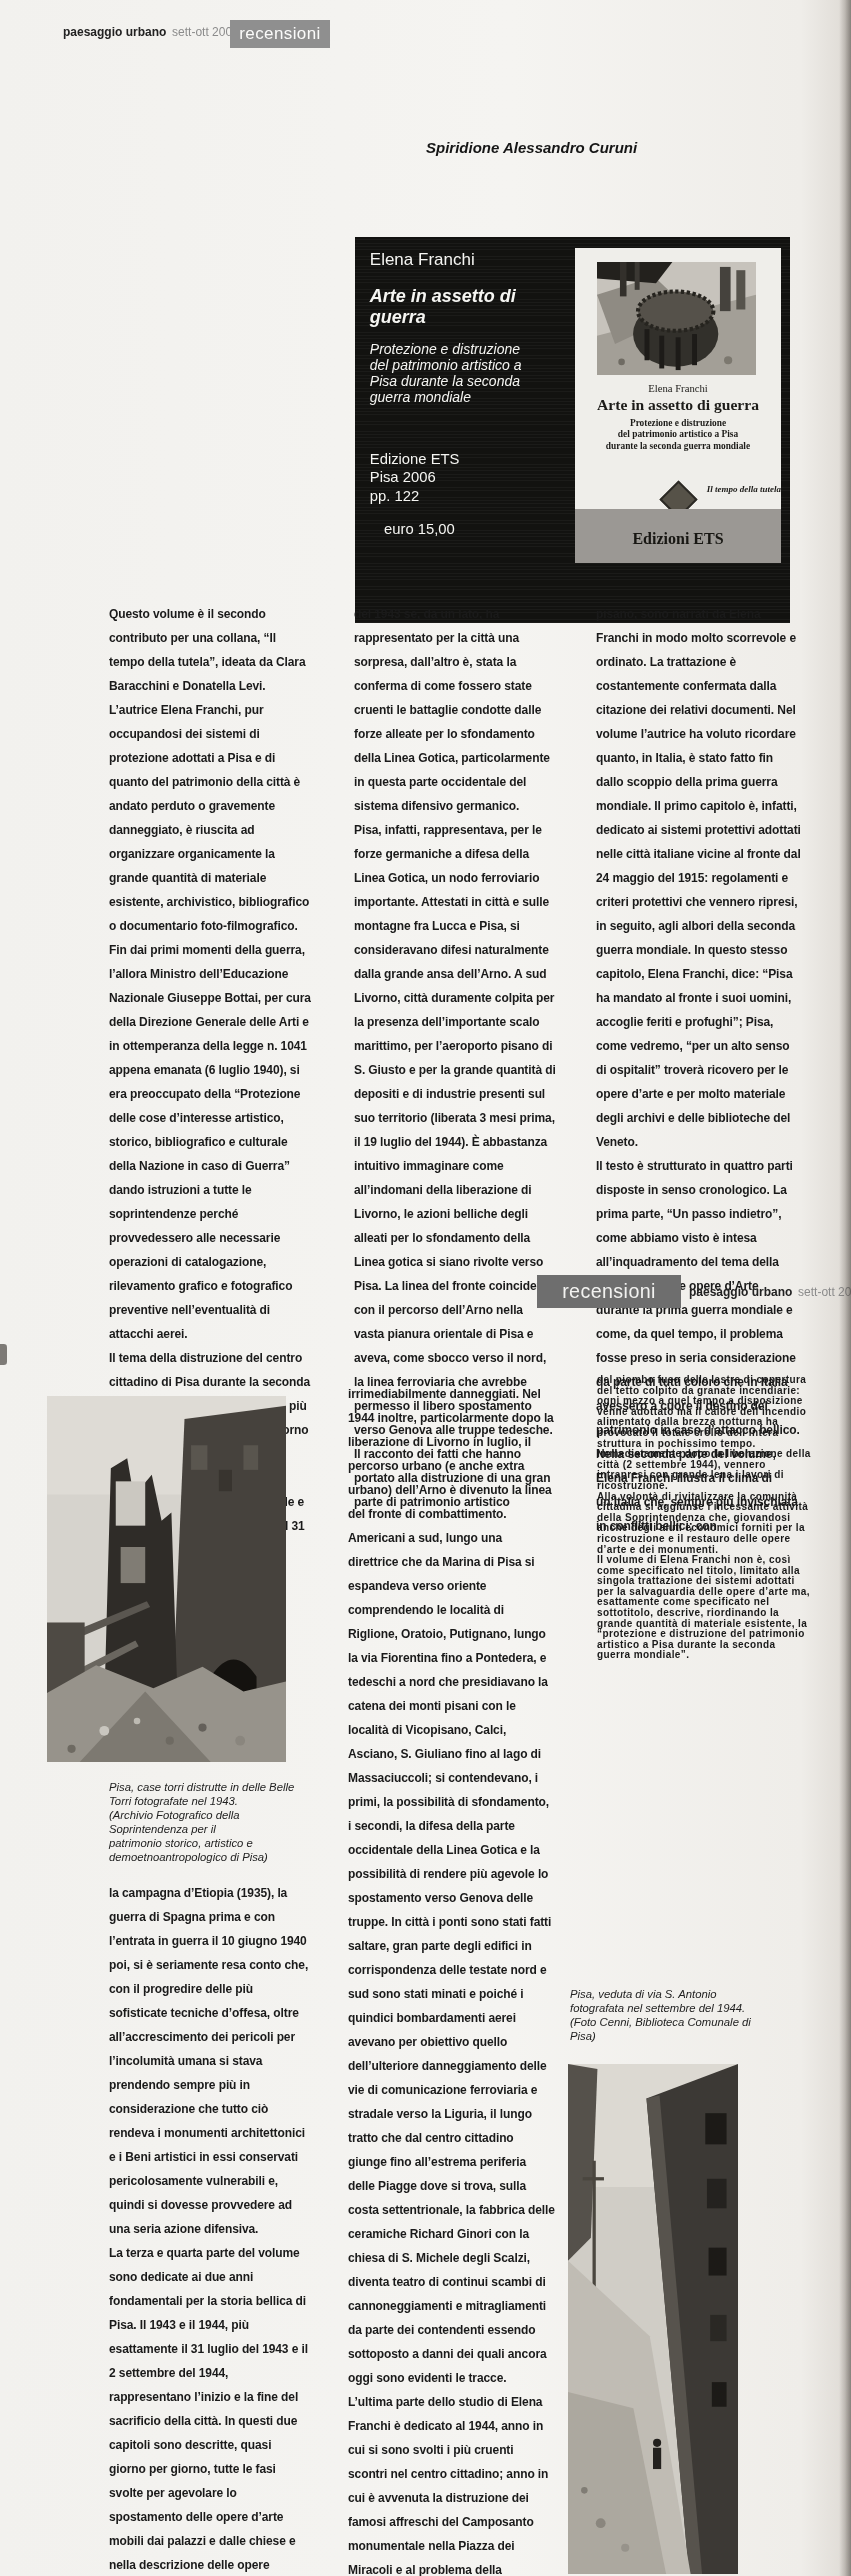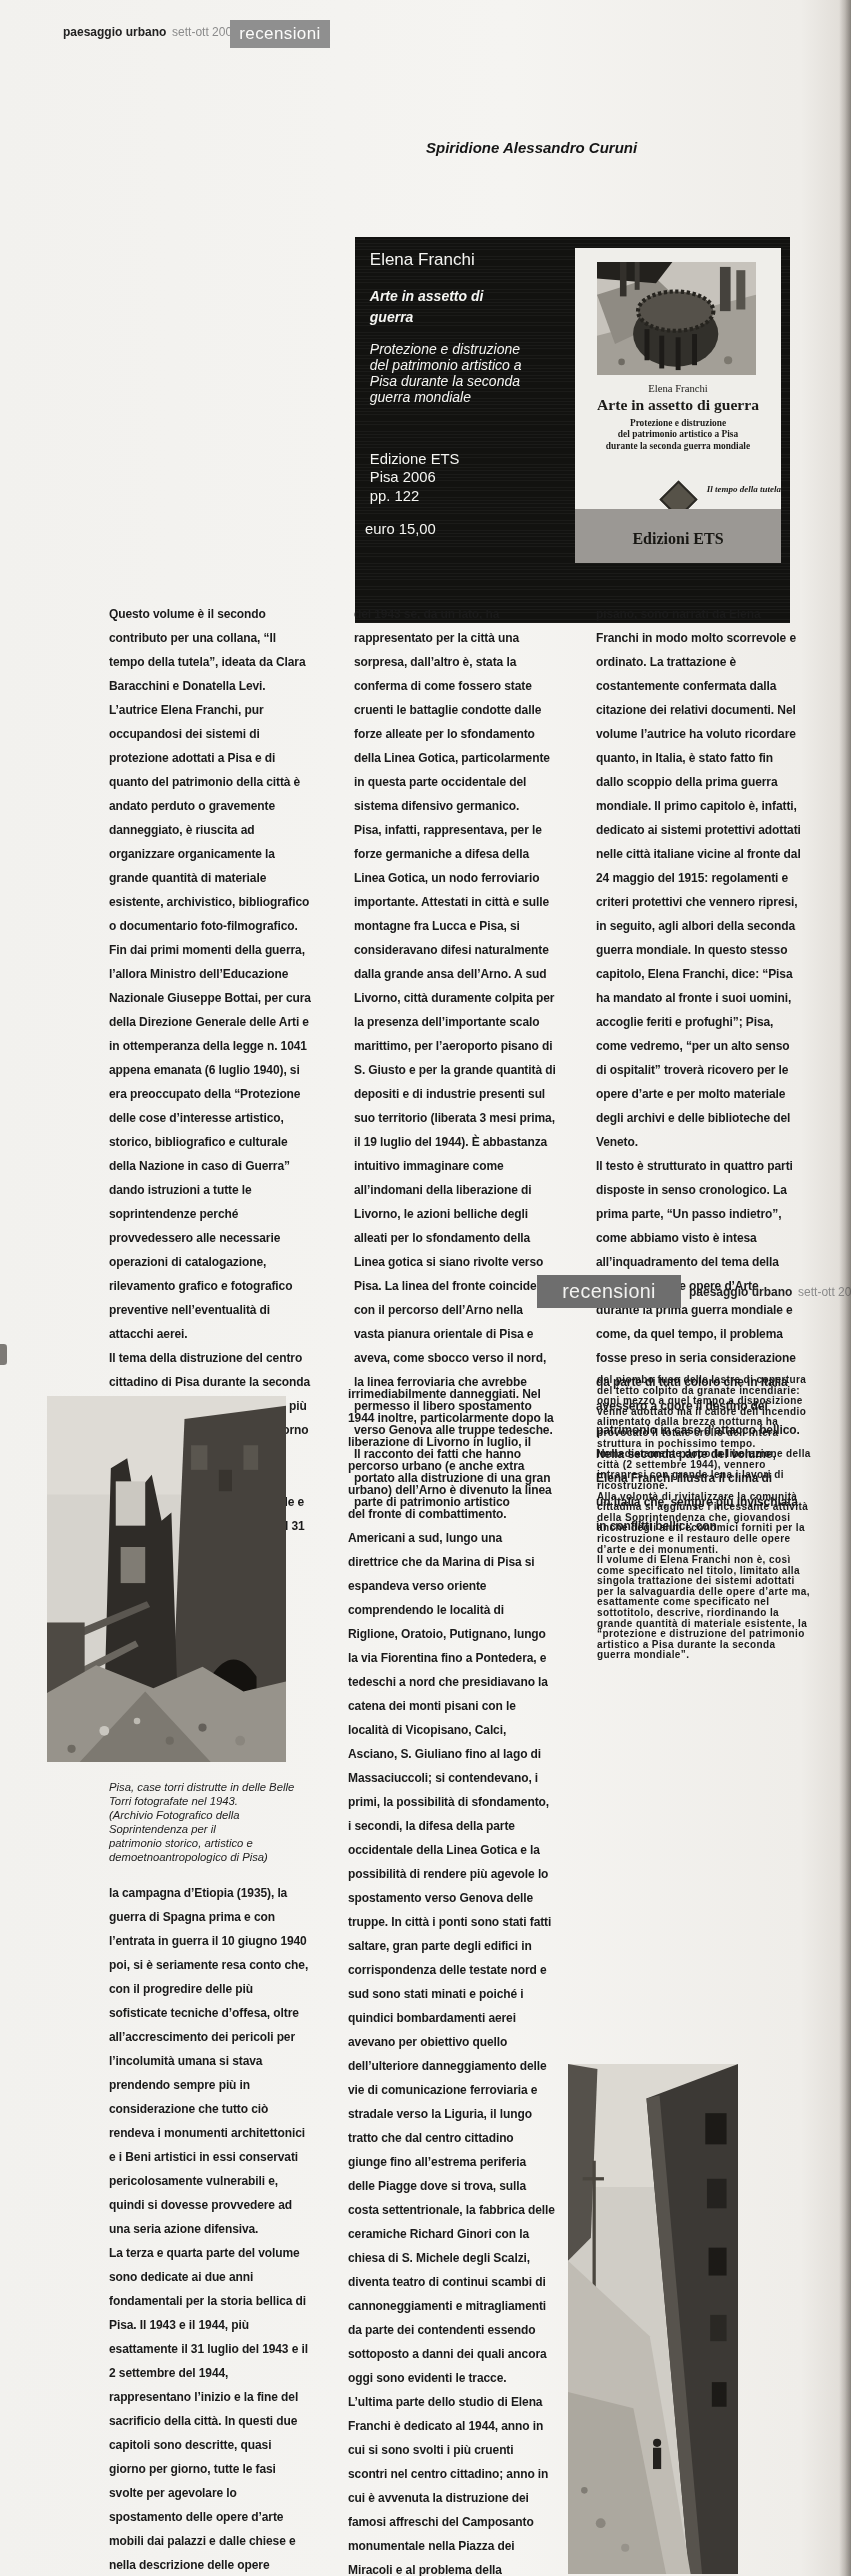--- a/index.html
+++ b/index.html
@@ -22,26 +22,26 @@
     position:absolute; left:426px; top:139px; width:385px; text-align:left;
     font-size:15px; font-style:italic; font-weight:bold; color:#161616;
   }
   
   .bookbox {
     position:absolute; left:355px; top:237px; width:435px; height:386px;
     background:repeating-linear-gradient(180deg,#121210 0px,#121210 2.5px,#1b1b19 2.5px,#1b1b19 3.3px);
     color:#f5f5f2;
   }
   .bb-author { position:absolute; left:14.8px; top:13px; font-size:17px; }
-  .bb-title { position:absolute; left:14.8px; top:49px; font-size:14px; line-height:20.5px;
+  .bb-title { position:absolute; left:14.8px; top:49px; font-size:18px; line-height:20.5px;
               font-style:italic; font-weight:600; white-space:pre-line; }
   .bb-subtitle { position:absolute; left:14.8px; top:104px; font-size:14px; line-height:16px;
                  font-style:italic; white-space:pre-line; }
   .bb-imprint { position:absolute; left:14.8px; top:213px; font-size:14.8px; line-height:18.4px; }
-  .bb-price { position:absolute; left:10px; top:284px; font-size:14.8px; }
+  .bb-price { position:absolute; left:29px; top:284px; font-size:14.8px; }
   
   .cover { position:absolute; left:220px; top:10.7px; width:206px; height:315px; background:#efeeea; color:#1c1b18; }
   .cover-photo { position:absolute; left:22px; top:14.8px; width:159px; height:113px; display:block; }
   .cover-author { position:absolute; left:0; top:134px; width:100%; text-align:center;
                   font-family:"Liberation Serif","DejaVu Serif",serif; font-size:10.7px; }
   .cover-title { position:absolute; left:0; top:148px; width:100%; text-align:center;
                  font-family:"Liberation Serif","DejaVu Serif",serif; font-size:15.6px; font-weight:bold; }
   .cover-subtitle { position:absolute; left:0; top:170px; width:100%; text-align:center;
                     font-family:"Liberation Serif","DejaVu Serif",serif; font-size:9.4px; line-height:11.5px;
                     font-weight:bold; white-space:pre-line; }
@@ -188,20 +188,24 @@
 demoetnoantropologico di Pisa)</div>
 
   <div class="col bcol-1">la campagna d’Etiopia (1935), la guerra di Spagna prima e con l’entrata in guerra il 10 giugno 1940 poi, si è seriamente resa conto che, con il progredire delle più sofisticate tecniche d’offesa, oltre all’accrescimento dei pericoli per l’incolumità umana si stava prendendo sempre più in considerazione che tutto ciò rendeva i monumenti architettonici e i Beni artistici in essi conservati pericolosamente vulnerabili e, quindi si dovesse provvedere ad una seria azione difensiva.
 La terza e quarta parte del volume sono dedicate ai due anni fondamentali per la storia bellica di Pisa. Il 1943 e il 1944, più esattamente il 31 luglio del 1943 e il 2 settembre del 1944, rappresentano l’inizio e la fine del sacrificio della città. In questi due capitoli sono descritte, quasi giorno per giorno, tutte le fasi svolte per agevolare lo spostamento delle opere d’arte mobili dai palazzi e dalle chiese e nella descrizione delle opere protettive adottate per la salvaguardia di tutti i monumenti fissi. Con i sette bombardamenti del 1943 e i quindici subiti nel 1944, a Pisa sono stati danneggiati una buona percentuale di edifici storici: palazzi, chiese, edilizia abitativa e monumentale sono stati o completamente distrutti o</div>
   <div class="col bcol-2">irrimediabilmente danneggiati. Nel 1944 inoltre, particolarmente dopo la liberazione di Livorno in luglio, il percorso urbano (e anche extra urbano) dell’Arno è divenuto la linea del fronte di combattimento. Americani a sud, lungo una direttrice che da Marina di Pisa si espandeva verso oriente comprendendo le località di Riglione, Oratoio, Putignano, lungo la via Fiorentina fino a Pontedera, e tedeschi a nord che presidiavano la catena dei monti pisani con le località di Vicopisano, Calci, Asciano, S. Giuliano fino al lago di Massaciuccoli; si contendevano, i primi, la possibilità di sfondamento, i secondi, la difesa della parte occidentale della Linea Gotica e la possibilità di rendere più agevole lo spostamento verso Genova delle truppe. In città i ponti sono stati fatti saltare, gran parte degli edifici in corrispondenza delle testate nord e sud sono stati minati e poiché i quindici bombardamenti aerei avevano per obiettivo quello dell’ulteriore danneggiamento delle vie di comunicazione ferroviaria e stradale verso la Liguria, il lungo tratto che dal centro cittadino giunge fino all’estrema periferia delle Piagge dove si trova, sulla costa settentrionale, la fabbrica delle ceramiche Richard Ginori con la chiesa di S. Michele degli Scalzi, diventa teatro di continui scambi di cannoneggiamenti e mitragliamenti da parte dei contendenti essendo sottoposto a danni dei quali ancora oggi sono evidenti le tracce.
 L’ultima parte dello studio di Elena Franchi è dedicato al 1944, anno in cui si sono svolti i più cruenti scontri nel centro cittadino; anno in cui è avvenuta la distruzione dei famosi affreschi del Camposanto monumentale nella Piazza dei Miracoli e al problema della ricostruzione che, nell’immediato dopoguerra ha portato alla riedificazione ed alla cura delle gravi ferite prodotte dalla guerra. In questa parte del volume, l’autrice ci descrive, attraverso la presentazione di documenti originali e diretti, quanto, mentre infuriavano le incursioni e i cannoneggiamenti sulla città, venne fatto per la salvaguardia dei numerosi oggetti d’arte dei diversi edifici storici, per la protezione degli affreschi del Camposanto – gravemente danneggiati il 27 luglio del 1944 in seguito al crollo del tetto e della percolazione</div>
   <div class="col bcol-3">del piombo fuso delle lastre di copertura del tetto colpito da granate incendiarie: ogni mezzo a quel tempo a disposizione venne adottato ma il calore dell’incendio alimentato dalla brezza notturna ha provocato il totale crollo dell’intera struttura in pochissimo tempo. Immediatamente dopo la liberazione della città (2 settembre 1944), vennero intrapresi con grande lena i lavori di ricostruzione.
 Alla volontà di rivitalizzare la comunità cittadina si aggiunse l’incessante attività della Soprintendenza che, giovandosi anche degli aiuti economici forniti per la ricostruzione e il restauro delle opere d’arte e dei monumenti.
 Il volume di Elena Franchi non è, così come specificato nel titolo, limitato alla singola trattazione dei sistemi adottati per la salvaguardia delle opere d’arte ma, esattamente come specificato nel sottotitolo, descrive, riordinando la grande quantità di materiale esistente, la “protezione e distruzione del patrimonio artistico a Pisa durante la seconda guerra mondiale”.</div>
 
+  <div class="caption caption-2">Pisa, veduta di via S. Antonio
+fotografata nel settembre del 1944.
+(Foto Cenni, Biblioteca Comunale di
+Pisa)</div>
   <svg class="photo2" viewBox="0 0 208 622" preserveAspectRatio="none">
     <rect width="208" height="622" fill="#d0cdc6"></rect>
     <rect width="208" height="150" fill="#dcd9d2"></rect>
     <polygon points="96,42 208,0 208,622 148,622" fill="#3c3935"></polygon>
     <polygon points="96,42 112,38 164,622 148,622" fill="#57534d"></polygon>
     <rect x="168" y="60" width="26" height="38" fill="#1c1a17"></rect>
     <rect x="170" y="140" width="24" height="36" fill="#242века21" opacity="0"></rect>
     <rect x="170" y="140" width="24" height="36" fill="#24221f"></rect>
     <rect x="172" y="224" width="22" height="34" fill="#1c1a17"></rect>
     <rect x="174" y="306" width="20" height="32" fill="#2a2824"></rect>

